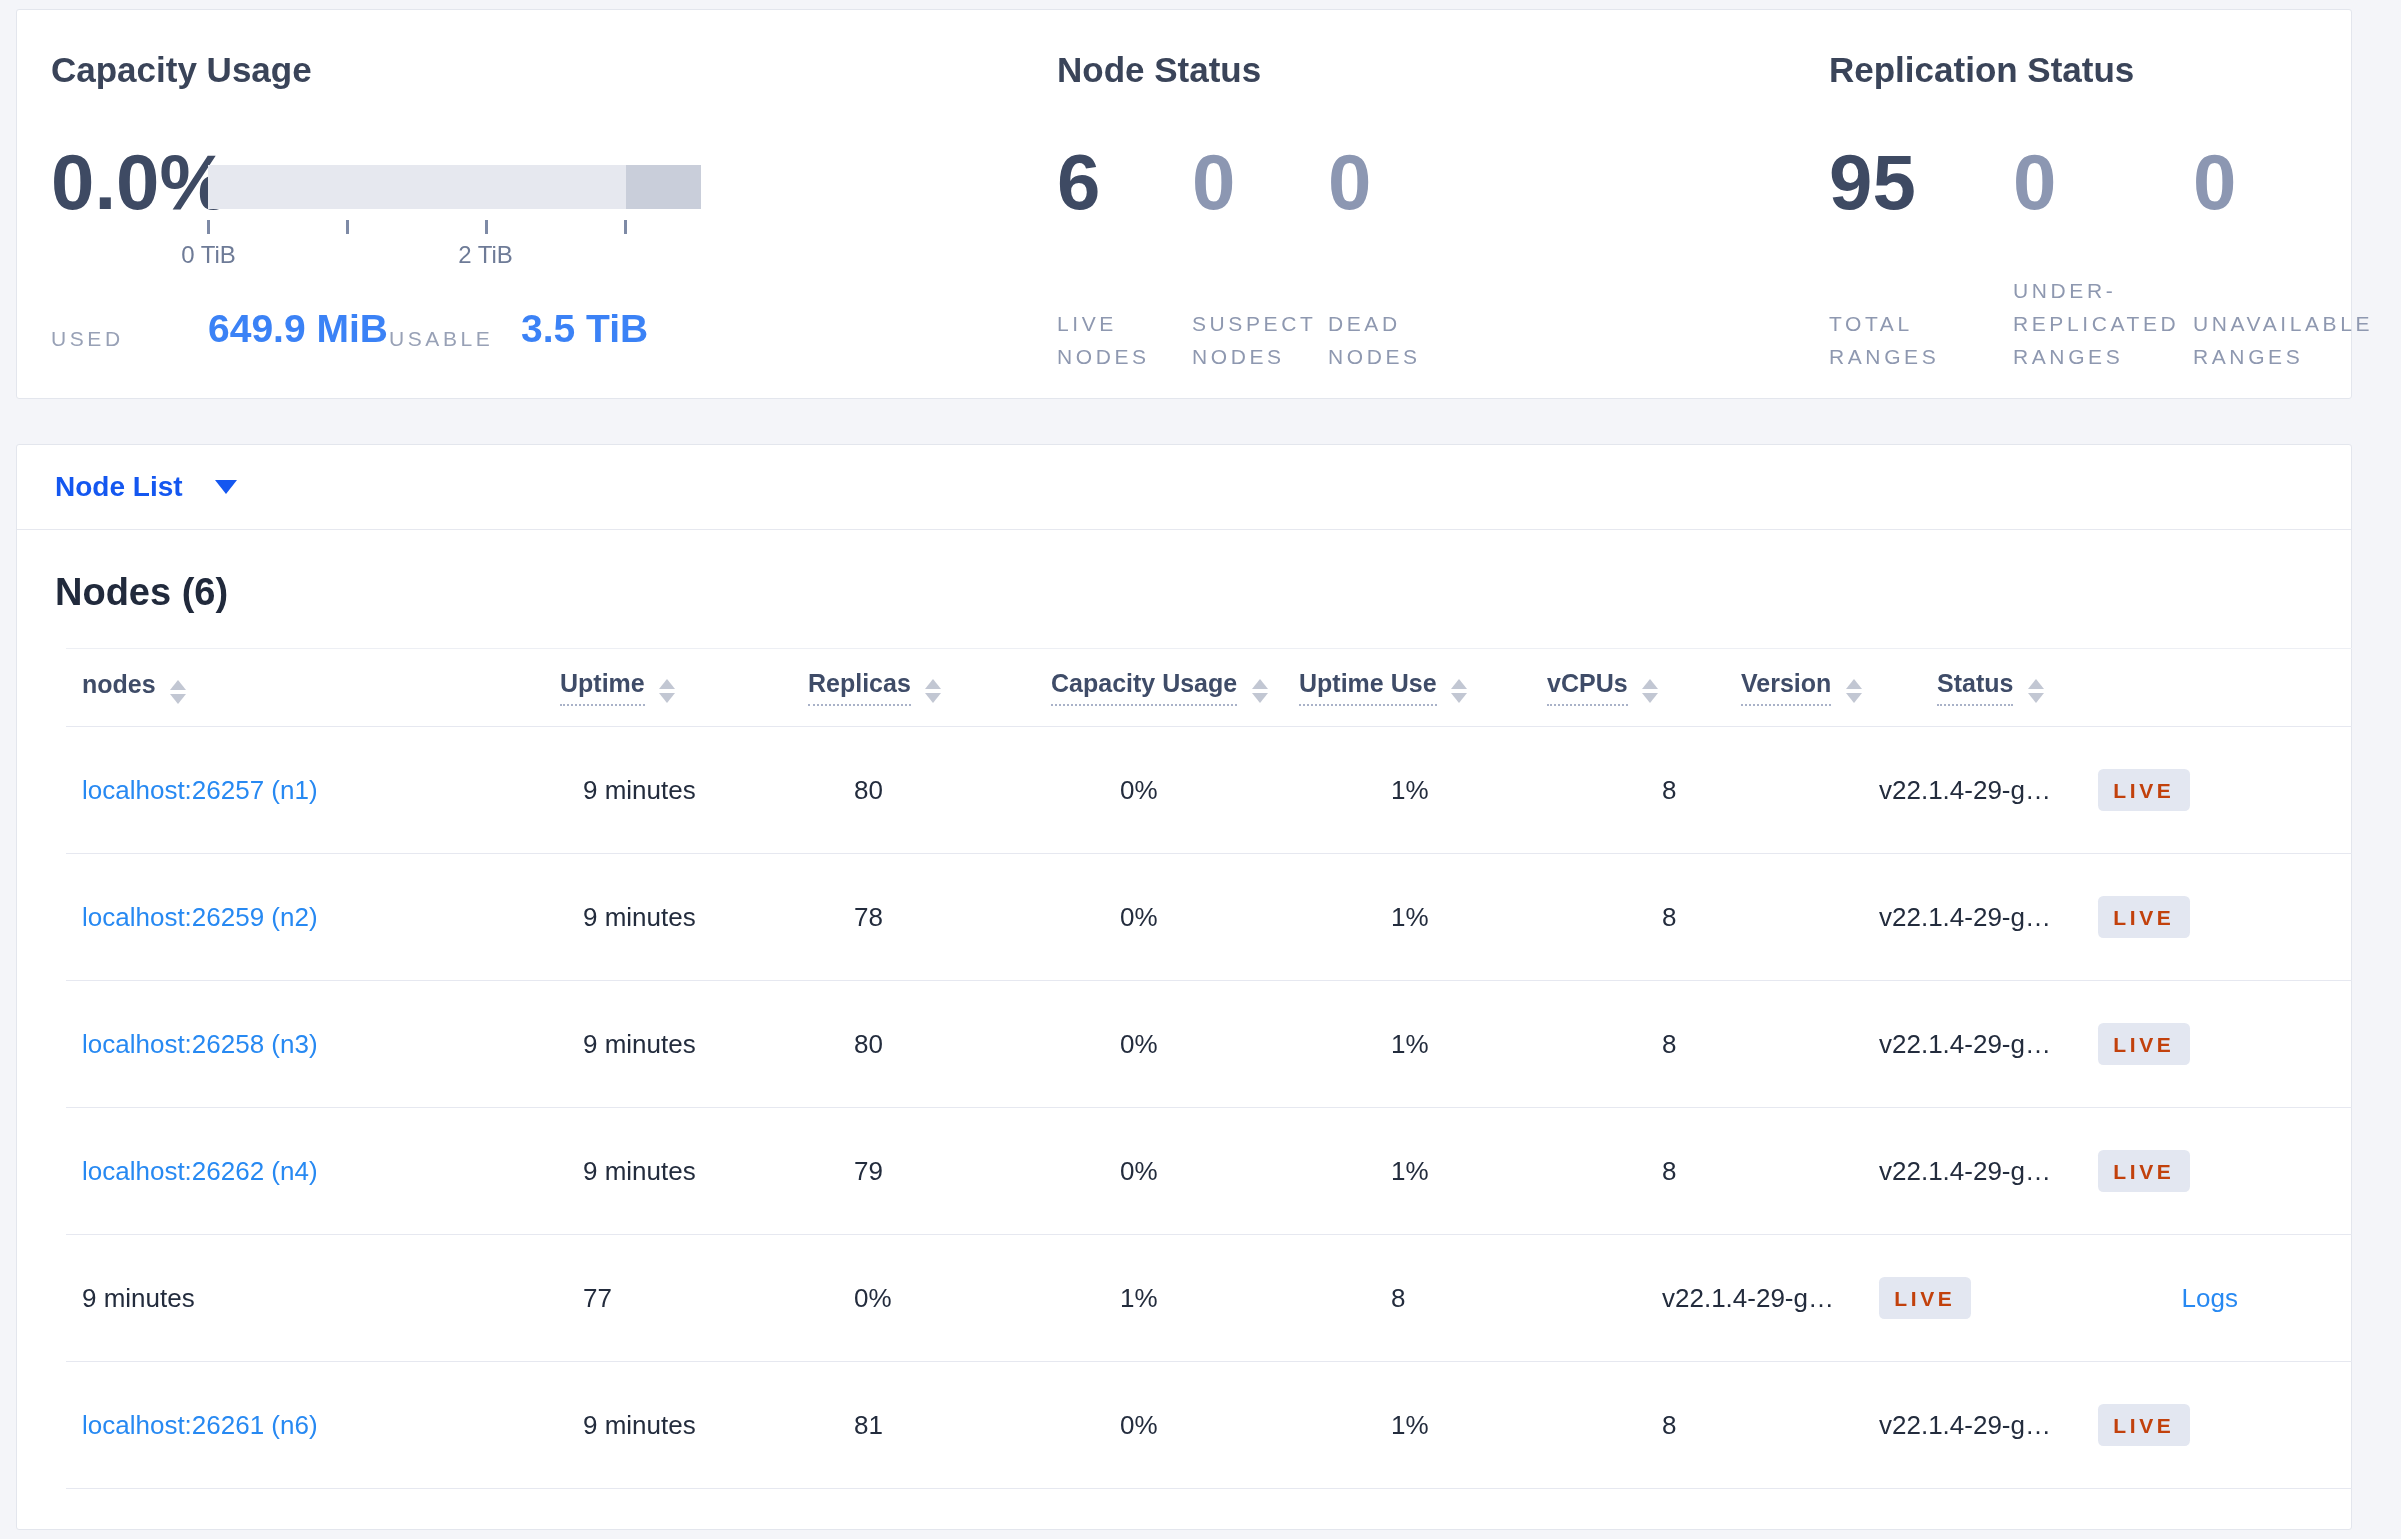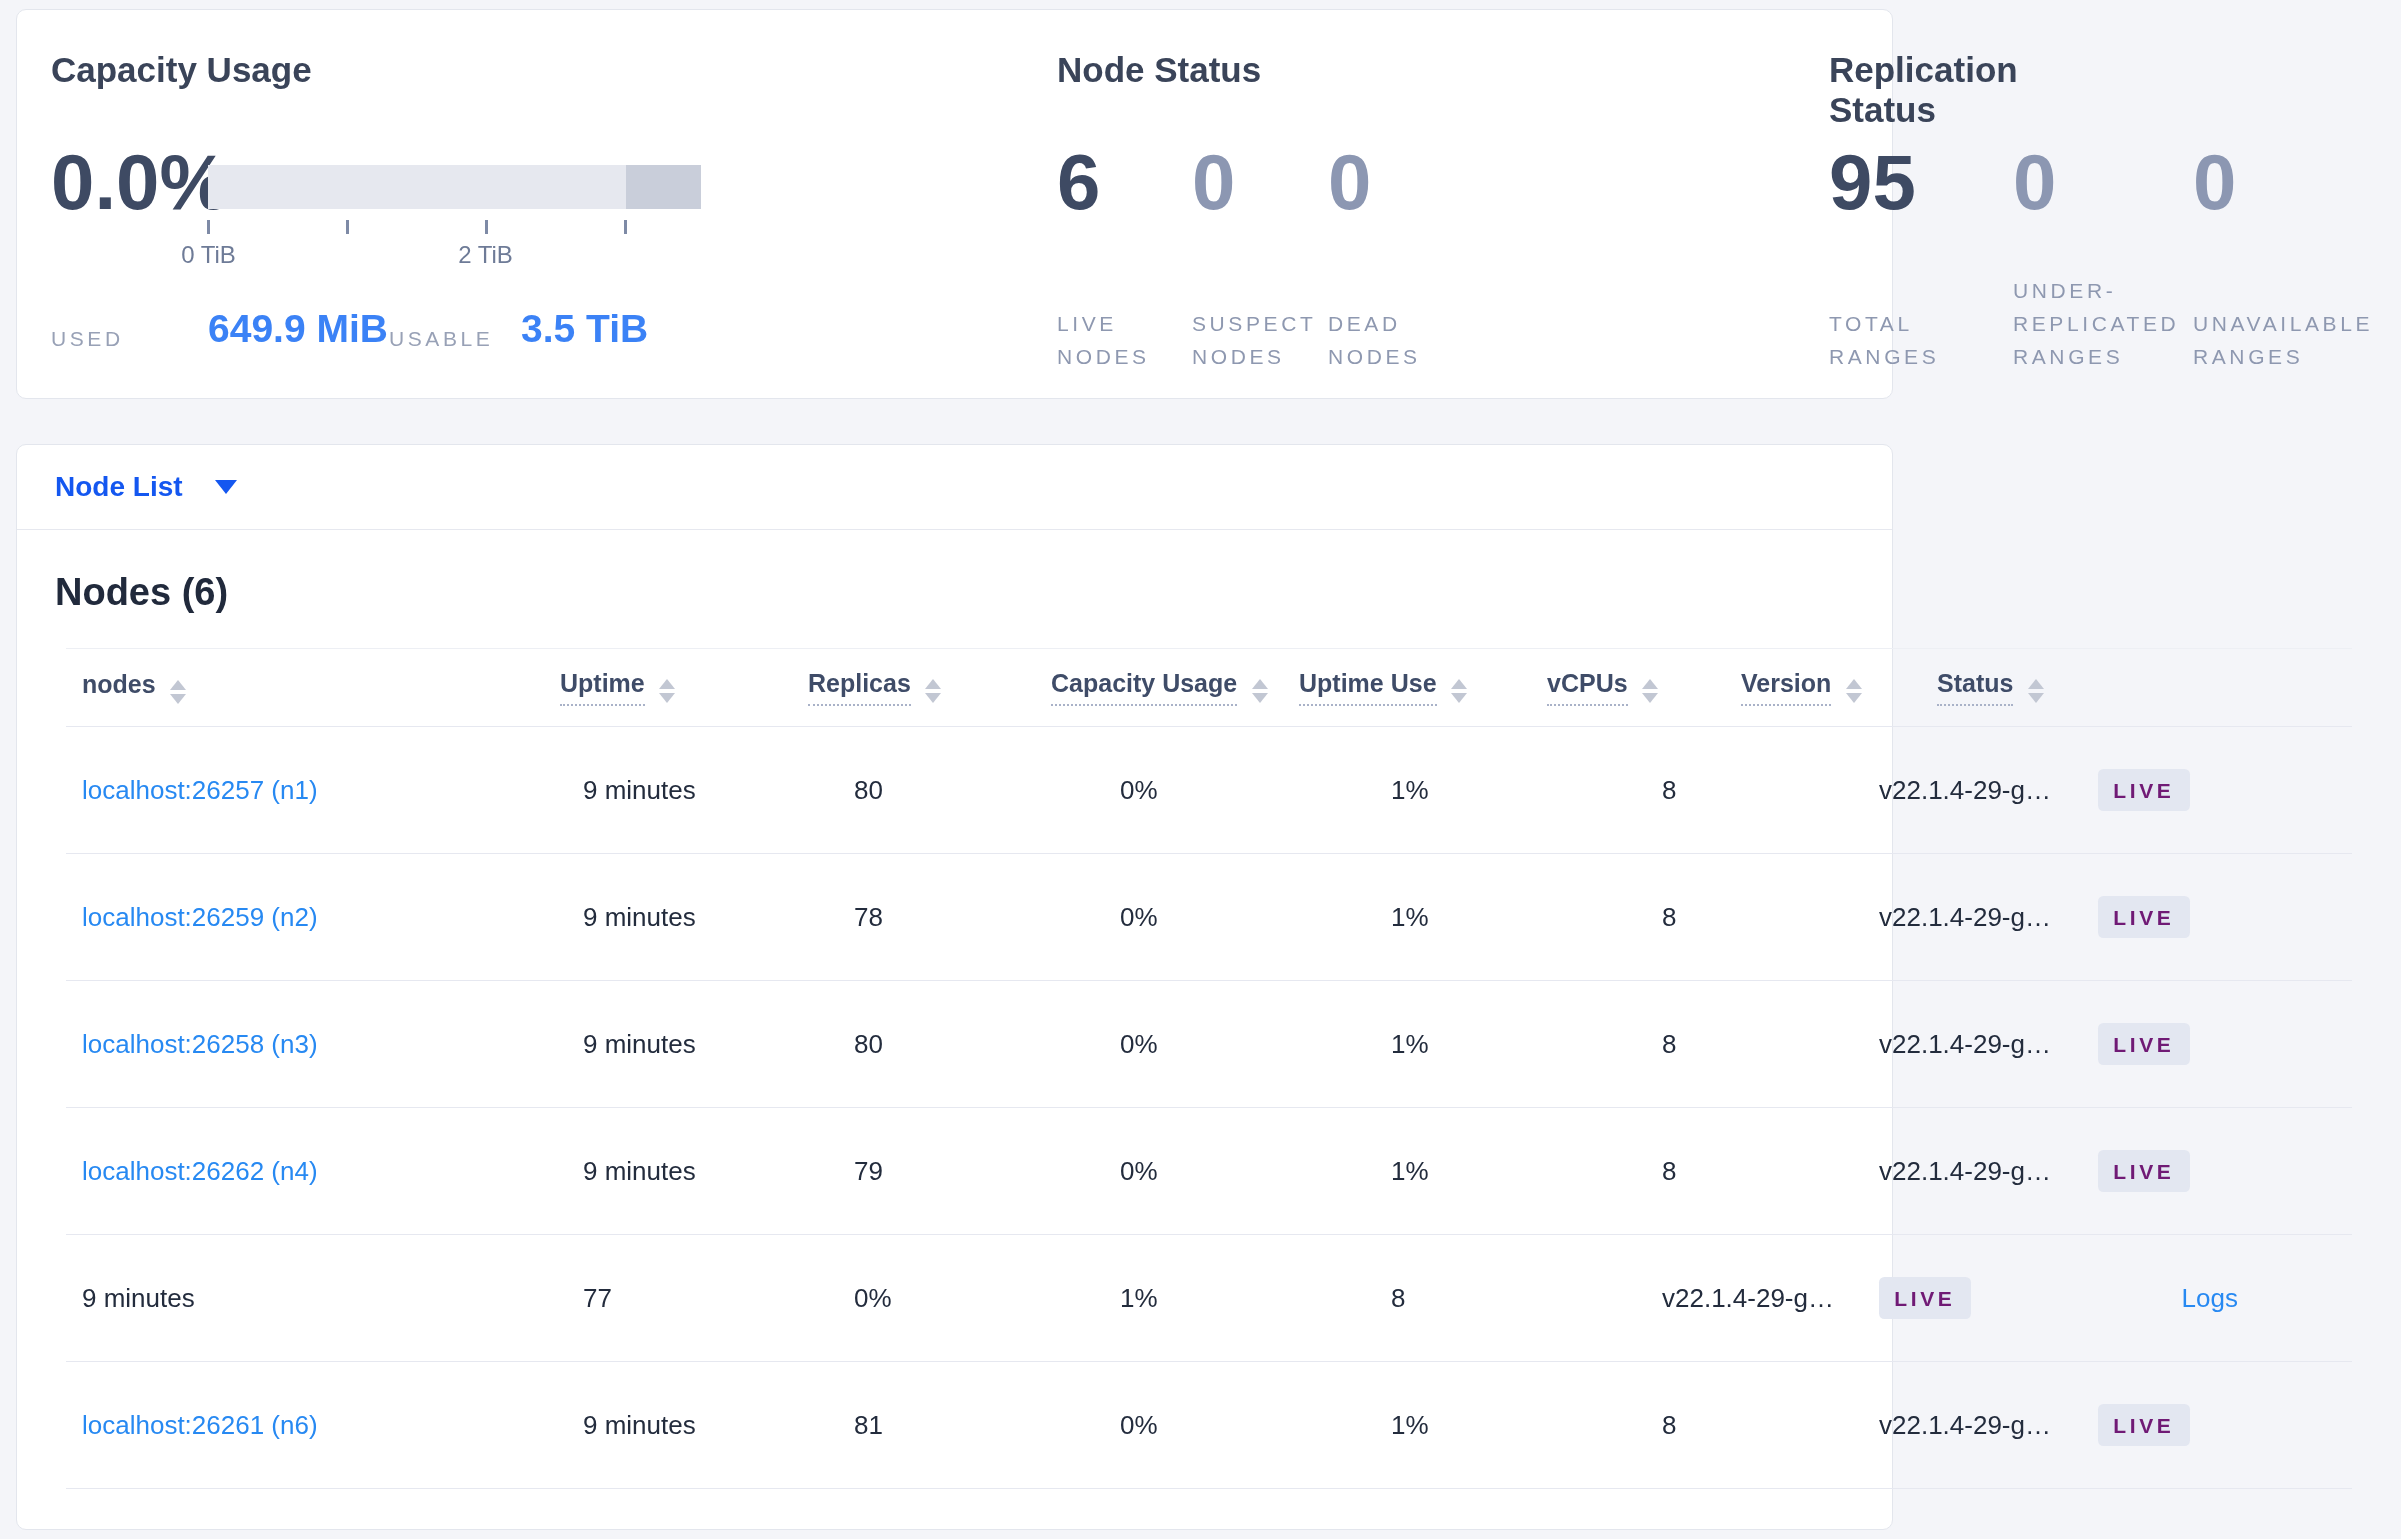--- a/index.html
+++ b/index.html
@@ -5,24 +5,24 @@
   * { margin:0; padding:0; box-sizing:border-box; }
   html,body { width:2401px; height:1540px; }
   body {
     position:relative;
     background:#f4f5f9;
     font-family:"Liberation Sans", sans-serif;
     color:#232c3d;
     overflow:hidden;
   }
   .card {
-    position:absolute; left:16px; width:1877px;
+    position:absolute; left:16px; width:2336px;
     background:#ffffff;
     border:1.8px solid #e3e6ed;
-    border-radius:10px;
+    border-radius:3px;
   }
   
   #summary-card { top:9px; height:390px; }
   .sec-title {
     position:absolute; top:40px;
     font-size:35px; font-weight:700; color:#3a4459;
   }
   .big-num {
     position:absolute; top:133px;
     font-size:78px; font-weight:700; color:#3e4a63; line-height:1;
@@ -115,21 +115,21 @@
   .td { font-size:26px; color:#232c3d; white-space:nowrap; }
   .td:first-child { padding-left:16px; }
   a.node-link, a.logs-link {
     color:#2789f2; text-decoration:none; cursor:pointer;
   }
   .td.logs { text-align:right; padding-right:43px; }
   .badge {
     display:inline-block; padding:10.8px 15.3px;
     background:#e3e7f1; border-radius:5.4px;
     font-size:21px; font-weight:700; letter-spacing:3.6px;
-    color:#701a75; line-height:1;
+    color:#c2410c; line-height:1;
   }
 </style>
 </head>
 <body>
 
 <div class="card" id="summary-card">
 
   <div class="sec-title" style="left:34px">Capacity Usage</div>
   <div class="big-num" style="left:34px">0.0%</div>
   <div class="cap-bar">

